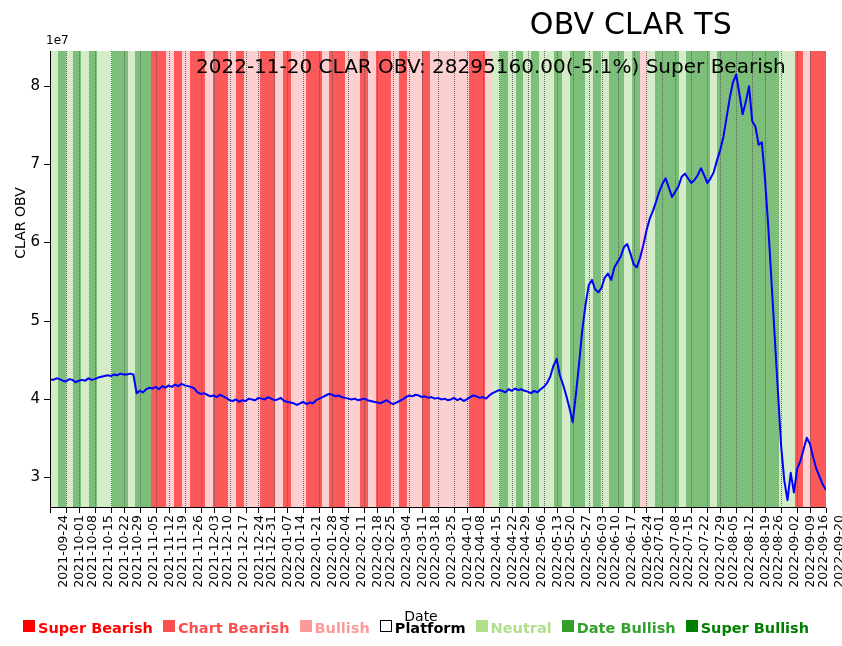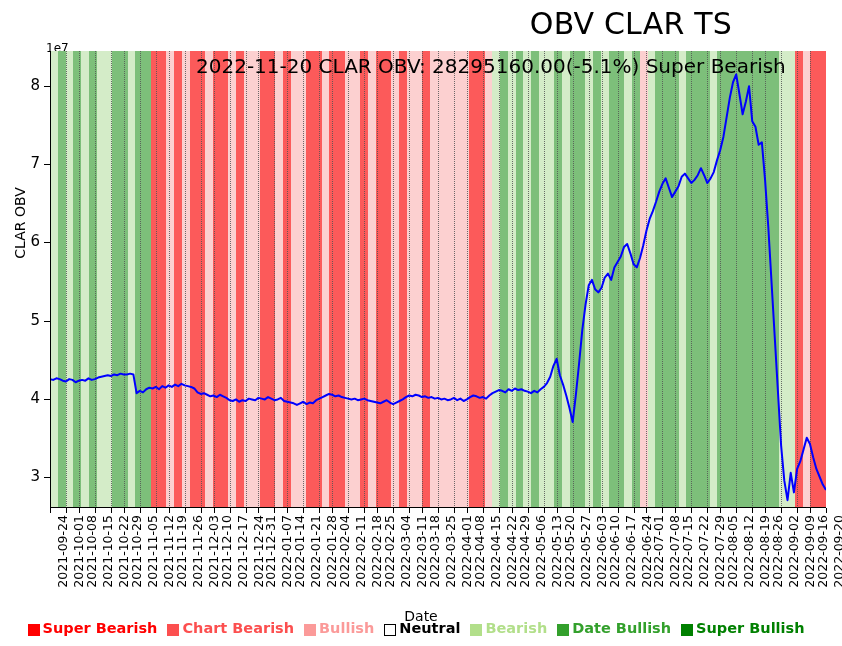--- a/index.html
+++ b/index.html
@@ -16,21 +16,21 @@
   
   #chart-title {
     position:absolute; left:0; top:6px; width:732px;
     text-align:right;
     font-size:30px; color:#000; font-weight:400;
     letter-spacing:0.2px;
   }
 
   
   #y-offset-label {
-    position:absolute; left:46px; top:41px;
+    position:absolute; left:46px; top:33px;
     font-size:12px; color:#000;
   }
 
   
   #plot-area {
     position:absolute;
     left:50px; top:51px;
     width:776px; height:457px;
     border:none;
     overflow:hidden;
@@ -102,21 +102,21 @@
     text-align:center; font-size:14px; color:#000;
   }
 
   
   #legend {
     position:absolute; left:0; top:620px; width:842px;
     display:flex; justify-content:center; align-items:center;
     gap:0px;
   }
   .legend-item {
-    display:flex; align-items:flex-end; gap:3px;
+    display:flex; align-items:flex-start; gap:3px;
     margin-right:10px;
     font-size:14.5px; font-weight:bold;
     white-space:nowrap;
   }
   .legend-swatch {
     width:12px; height:12px; display:inline-block;
     border:1px solid #000;
   }
 </style>
 </head>
@@ -429,25 +429,25 @@
       <div class="legend-item">
         <span class="legend-swatch" style="background: rgb(252, 79, 79); border-color: rgb(252, 79, 79);"></span>
         <span style="color: rgb(252, 79, 79);">Chart Bearish</span>
       </div>
       <div class="legend-item">
         <span class="legend-swatch" style="background: rgb(251, 154, 153); border-color: rgb(251, 154, 153);"></span>
         <span style="color: rgb(251, 154, 153);">Bullish</span>
       </div>
       <div class="legend-item">
         <span class="legend-swatch" style="background: rgb(255, 255, 255); border-color: rgb(0, 0, 0);"></span>
-        <span style="color: rgb(0, 0, 0);">Neutral</span>
+        <span style="color: rgb(0, 0, 0);">Platform</span>
       </div>
       <div class="legend-item">
         <span class="legend-swatch" style="background: rgb(178, 223, 138); border-color: rgb(178, 223, 138);"></span>
-        <span style="color: rgb(178, 223, 138);">Bearish</span>
+        <span style="color: rgb(178, 223, 138);">Neutral</span>
       </div>
       <div class="legend-item">
         <span class="legend-swatch" style="background: rgb(51, 160, 44); border-color: rgb(51, 160, 44);"></span>
         <span style="color: rgb(51, 160, 44);">Date Bullish</span>
       </div>
       <div class="legend-item">
         <span class="legend-swatch" style="background: rgb(0, 128, 0); border-color: rgb(0, 128, 0);"></span>
         <span style="color: rgb(0, 128, 0);">Super Bullish</span>
       </div>
     </div>

